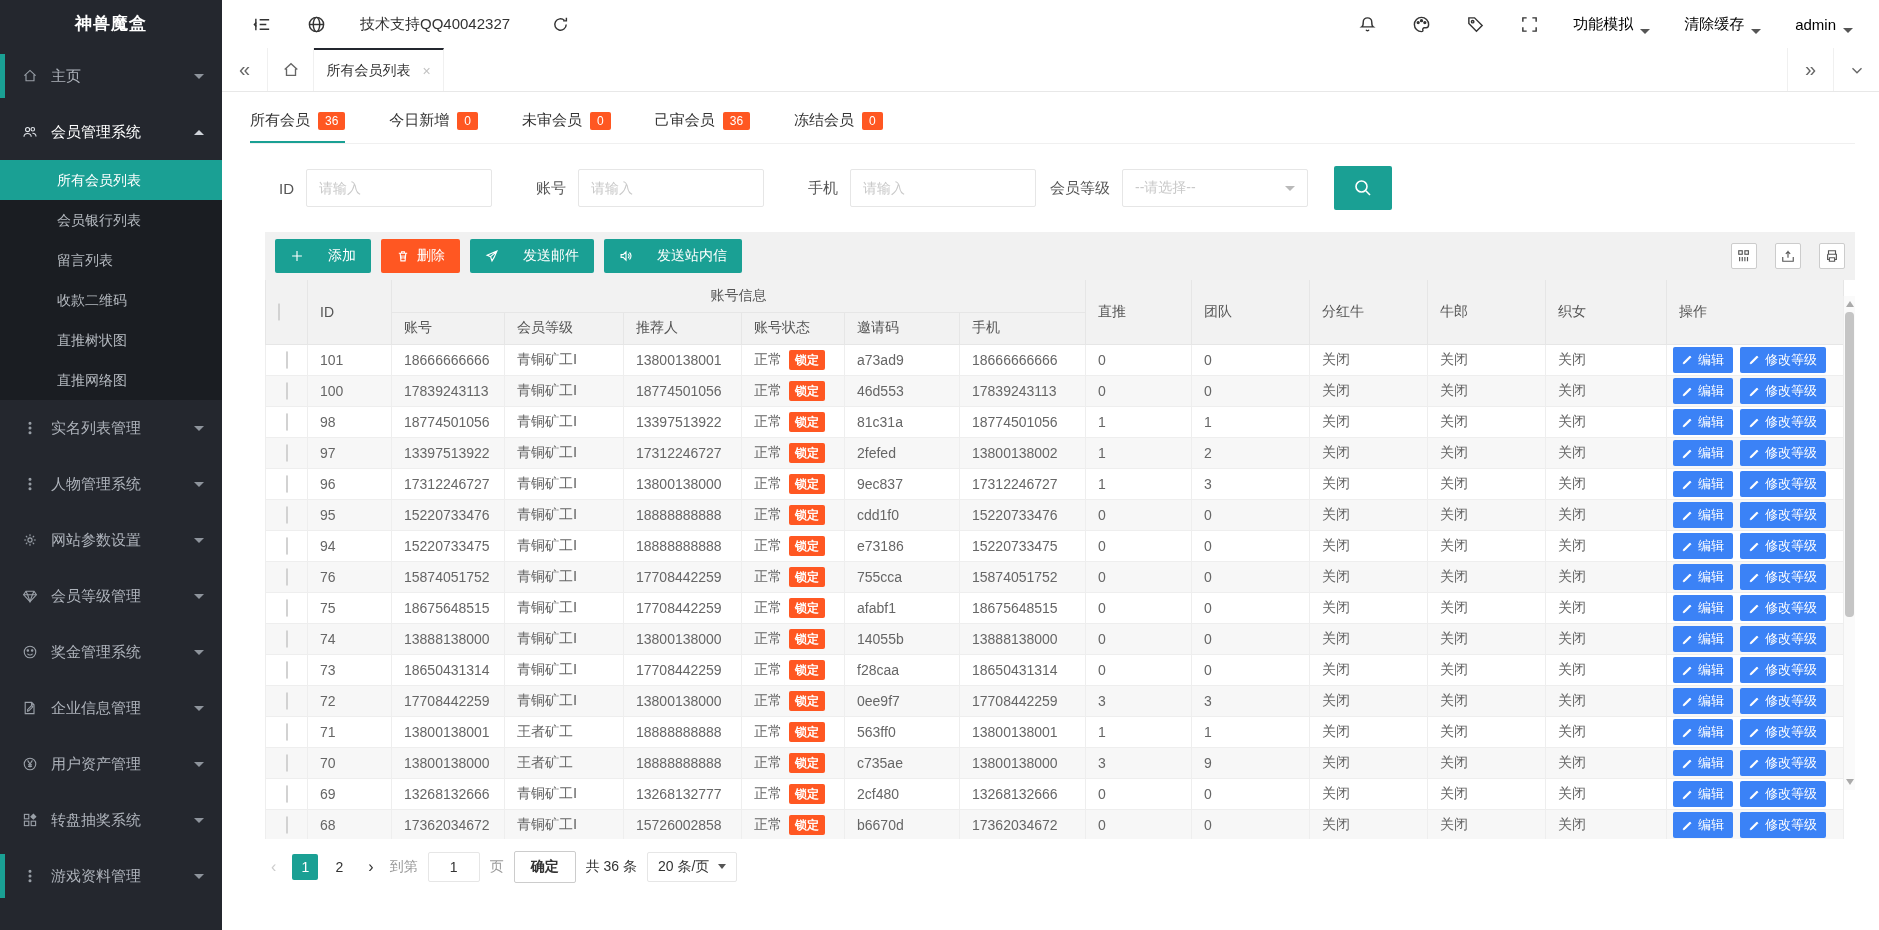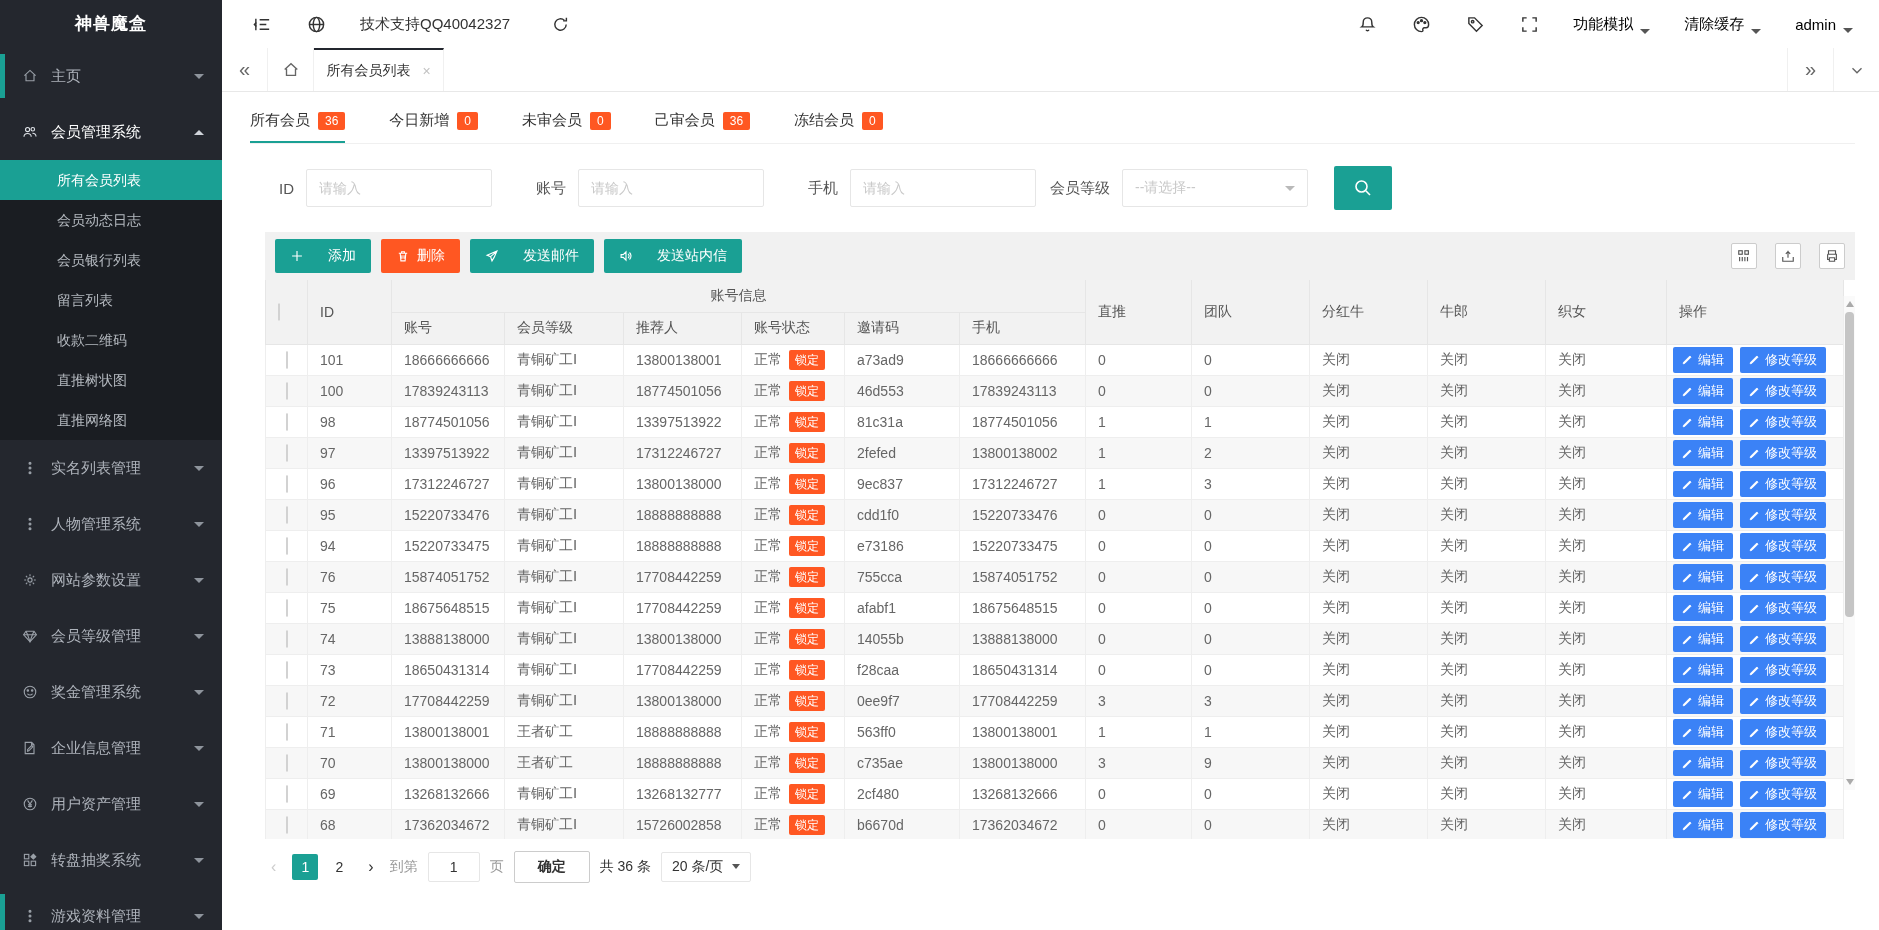--- a/index.html
+++ b/index.html
@@ -76,41 +76,41 @@
   .mini-btn svg{width:14px;height:14px;stroke:#555;fill:none;stroke-width:1.3;}
 
   table.grid{border-collapse:collapse;table-layout:fixed;width:1578px;font-size:14px;}
   table.grid th{background:#f2f2f2;color:#555;font-weight:normal;height:32px;text-align:left;padding:0 12px;border:1px solid #e6e6e6;border-top:none;white-space:nowrap;overflow:hidden;}
   table.grid th.grp{text-align:center;}
   .tbody-wrap{height:494px;overflow:hidden;position:relative;}
   table.grid td{height:31px;padding:0 12px;color:#666;border:1px solid #eee;border-top:none;white-space:nowrap;overflow:hidden;}
   tr.zebra td{background:#f7f7f7;}
   .cbx{width:16px;height:16px;border:1px solid #d2d2d2;border-radius:2px;background:#fff;margin:0 auto;cursor:pointer;}
   td.c-check,th.c-check{text-align:center;padding:0;}
-  .lock-badge{display:inline-block;background:#ff5722;color:#fff;font-size:12px;line-height:20px;padding:0 6px;border-radius:2px;margin-left:7px;}
+  .lock-badge{display:inline-block;background:#ff5722;color:#fff;font-size:12px;line-height:20px;padding:0 6px;border-radius:2px;margin-left:7px;font-weight:bold;}
   .act-btn{display:inline-flex;align-items:center;gap:5px;height:26px;background:#3b82f6;color:#fff;font-size:13px;border:none;border-radius:2px;padding:0 9px;cursor:pointer;font-family:inherit;}
   .act-btn svg{width:11px;height:11px;stroke:#fff;fill:#fff;stroke-width:1;}
   .act-btn + .act-btn{margin-left:7px;}
 
   
   .v-scroll{position:absolute;top:64px;right:0;width:12px;height:494px;background:#fafafa;border-left:1px solid #eee;}
   .v-scroll .s-up,.v-scroll .s-down{position:absolute;left:2px;width:0;height:0;border-left:4px solid transparent;border-right:4px solid transparent;}
   .v-scroll .s-up{top:5px;border-bottom:6px solid #aaa;}
   .v-scroll .s-down{bottom:5px;border-top:6px solid #aaa;}
   .v-scroll .s-thumb{position:absolute;top:16px;left:1px;width:9px;height:305px;background:#c5c5c5;border-radius:4px;}
 
   
   .pager{display:flex;align-items:center;margin:12px 0 0 15px;gap:10px;font-size:14px;color:#666;height:32px;}
   .pg-arrow{font-size:16px;padding:0 6px;cursor:pointer;color:#333;}
   .pg-arrow.disabled{color:#ccc;cursor:default;}
   .pg-num{min-width:26px;height:26px;line-height:26px;text-align:center;border-radius:2px;cursor:pointer;padding:0 4px;color:#333;}
   .pg-num.active{background:#1aa094;color:#fff;cursor:default;}
   .pg-text{color:#999;}
   .pg-input{width:52px;height:30px;border:1px solid #e6e6e6;border-radius:2px;text-align:center;font-size:14px;color:#333;outline:none;font-family:inherit;}
-  .pg-confirm{height:32px;padding:0 23px;background:#fff;border:1px solid #ccc;border-radius:2px;font-size:14px;font-weight:bold;color:#333;cursor:pointer;font-family:inherit;}
+  .pg-confirm{height:32px;padding:0 16px;background:#fff;border:1px solid #ccc;border-radius:2px;font-size:14px;font-weight:bold;color:#333;cursor:pointer;font-family:inherit;}
   .pg-total{color:#333;}
   .pg-size{height:30px;border:1px solid #e6e6e6;border-radius:2px;padding:0 10px;display:flex;align-items:center;gap:9px;font-size:14px;color:#333;cursor:pointer;background:#fff;}
   .pg-size .caret.down{border-top-color:#555;border-left-width:4px;border-right-width:4px;border-top-width:5px;}
 </style>
 </head>
 <body>
 
 <div class="sidebar">
   <div class="side-title">神兽魔盒</div>
   <div id="sidebar-menu">
@@ -131,21 +131,20 @@
             <path d="M2.5 16c0-2.6 2-4.2 4.5-4.2s4.5 1.6 4.5 4.2"></path>
             <circle cx="13.5" cy="6.5" r="2.2"></circle>
             <path d="M13 11.6c2.5 0 4.5 1.7 4.5 4.1"></path>
           </svg>
         </span>
         <span class="s-label">会员管理系统</span>
         <span class="caret up"></span>
       </div>
       <div class="submenu">
         <div class="sub-item active">所有会员列表</div>
-        <div class="sub-item">会员动态日志</div>
         <div class="sub-item">会员银行列表</div>
         <div class="sub-item">留言列表</div>
         <div class="sub-item">收款二维码</div>
         <div class="sub-item">直推树状图</div>
         <div class="sub-item">直推网络图</div>
       </div>
       <div class="side-item">
         <span class="s-ico">
           <svg viewBox="0 0 20 20">
             <circle cx="10" cy="4" r="1.2" fill="#9aa0a8"></circle>

